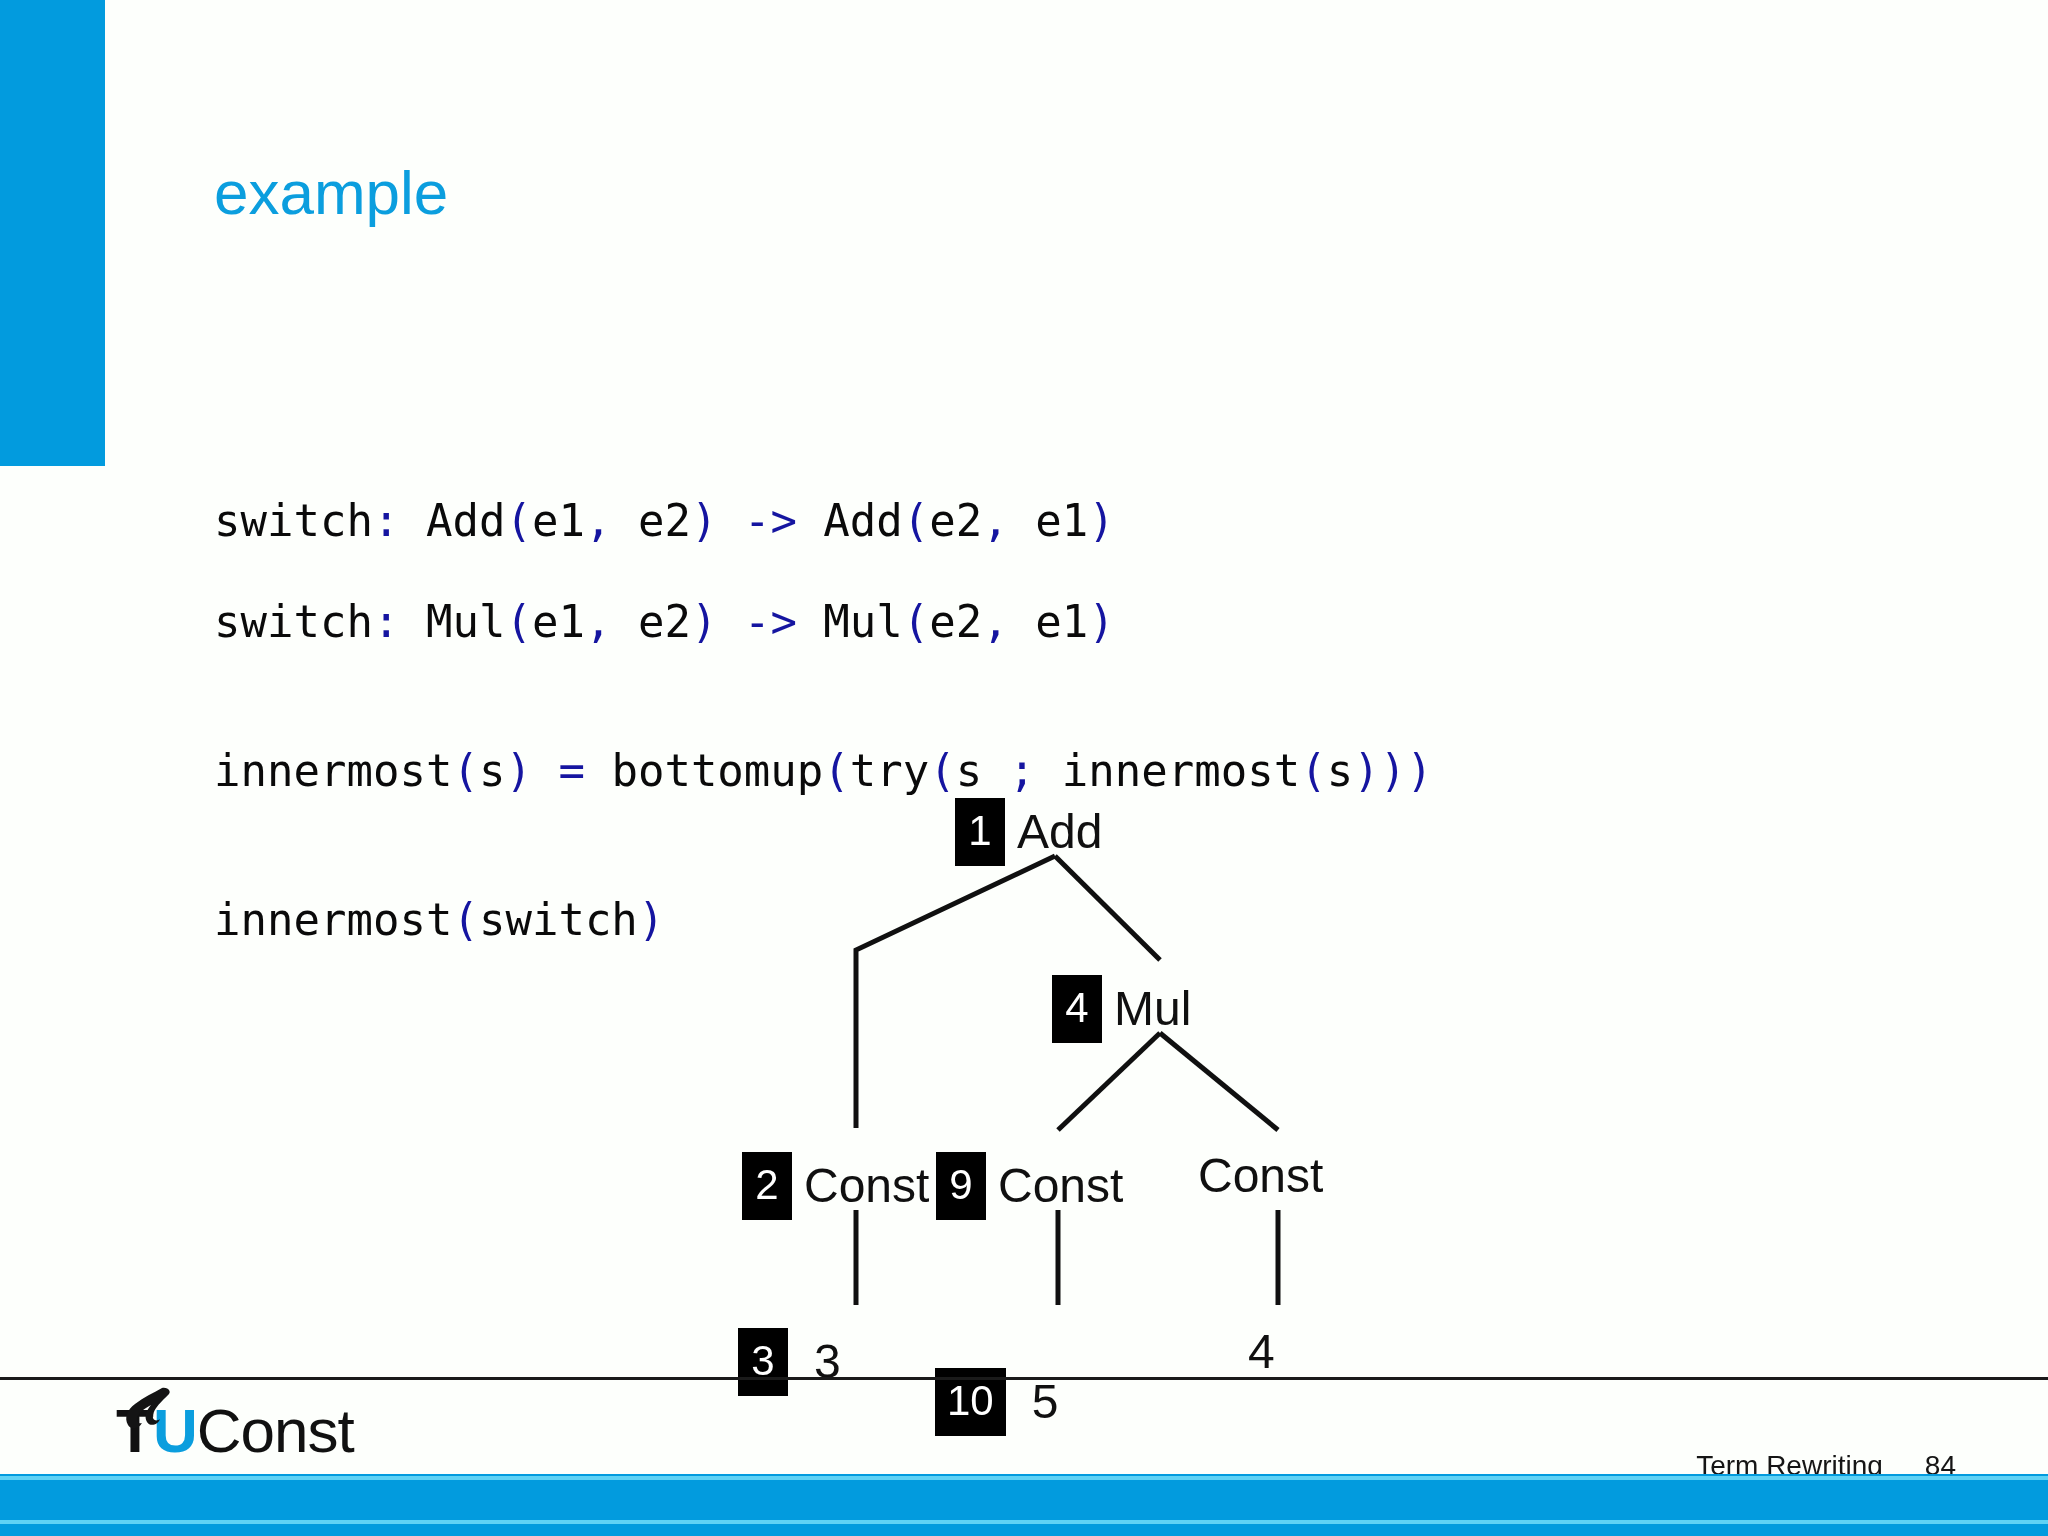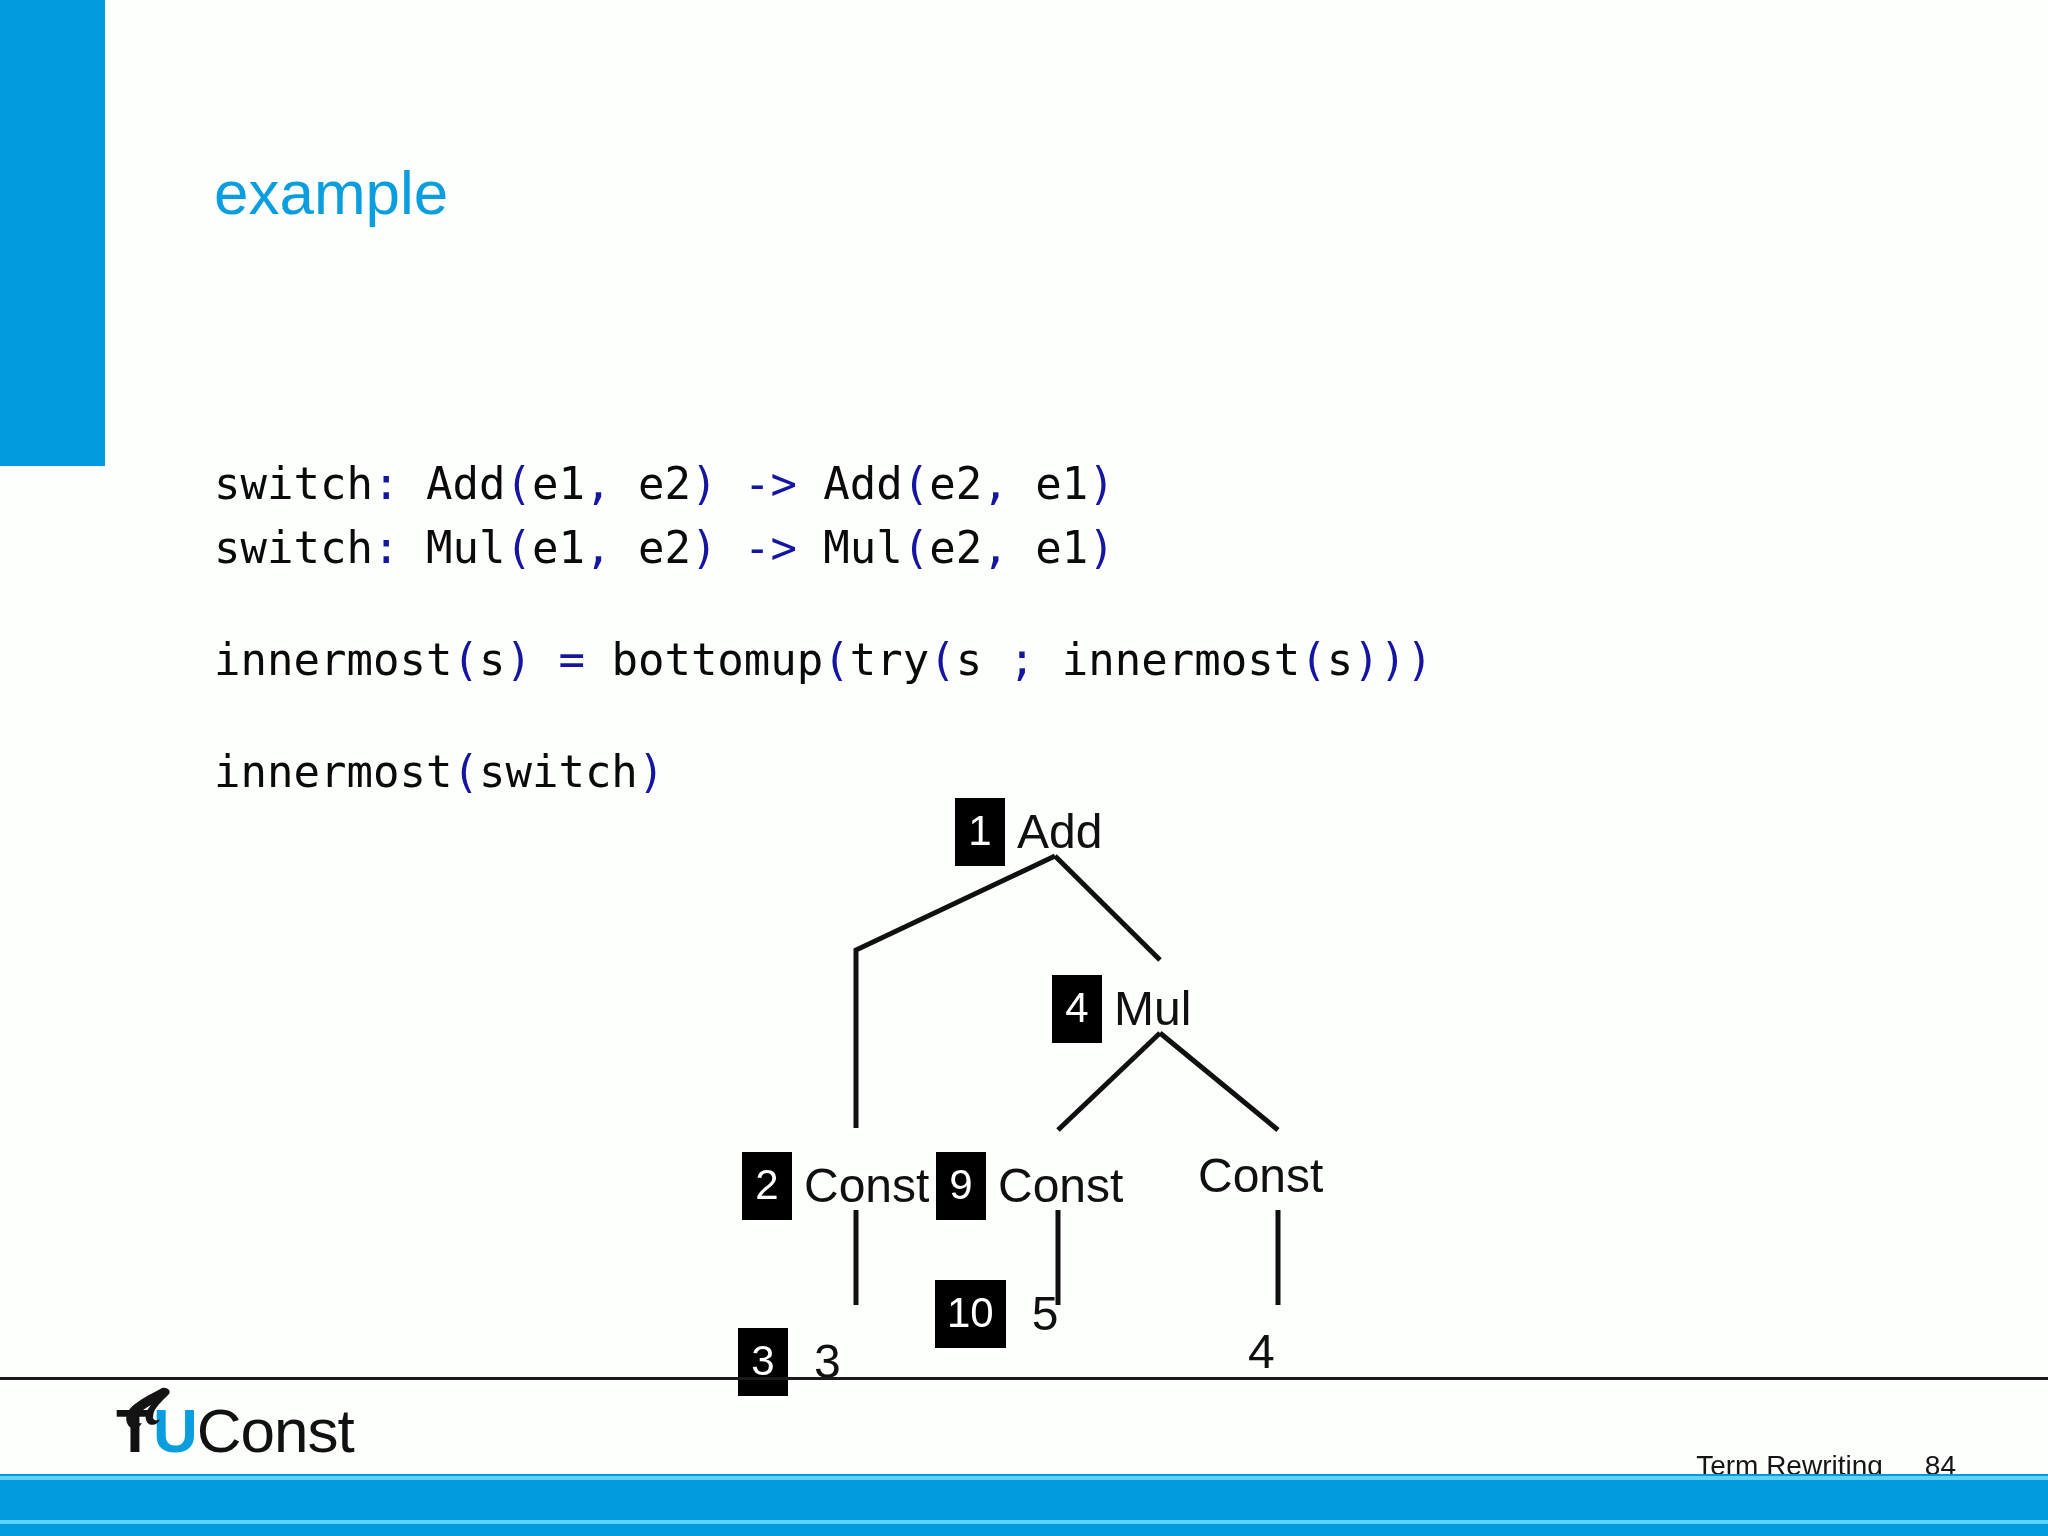--- a/index.html
+++ b/index.html
@@ -58,21 +58,21 @@
   .code-area {
     position: absolute;
     left: 214px;
     top: 452px;
     font-family: "DejaVu Sans Mono", "Liberation Mono", monospace;
     font-size: 44px;
     line-height: 64px;
     color: #0a0a0a;
     white-space: pre;
   }
-  .code-line { white-space: pre; }
+  .code-line { white-space: pre; margin-top: 37px; }
   .code-gap  { height: 48px; }
   .pt { color: #1515a0; }   
 
   
   .tree {
     position: absolute;
     left: 0;
     top: 0;
     width: 2048px;
     height: 1536px;
@@ -228,21 +228,21 @@
         <span class="badge">9</span>
         <span class="node-label">Const</span>
       </div>
       <div class="node" style="left: 1198px; top: 1152px;">
         <span class="node-label no-badge">Const</span>
       </div>
       <div class="leaf" style="left: 738px; top: 1328px;">
         <span class="badge">3</span>
         <span class="leaf-value">3</span>
       </div>
-      <div class="leaf" style="left: 935px; top: 1280px;">
+      <div class="leaf" style="left: 935px; top: 1368px;">
         <span class="badge">10</span>
         <span class="leaf-value">5</span>
       </div>
       <div class="leaf" style="left: 1248px; top: 1328px;">
         <span class="leaf-value no-badge">4</span>
       </div>
     </div>
 
   <div class="footer-rule"></div>
 

